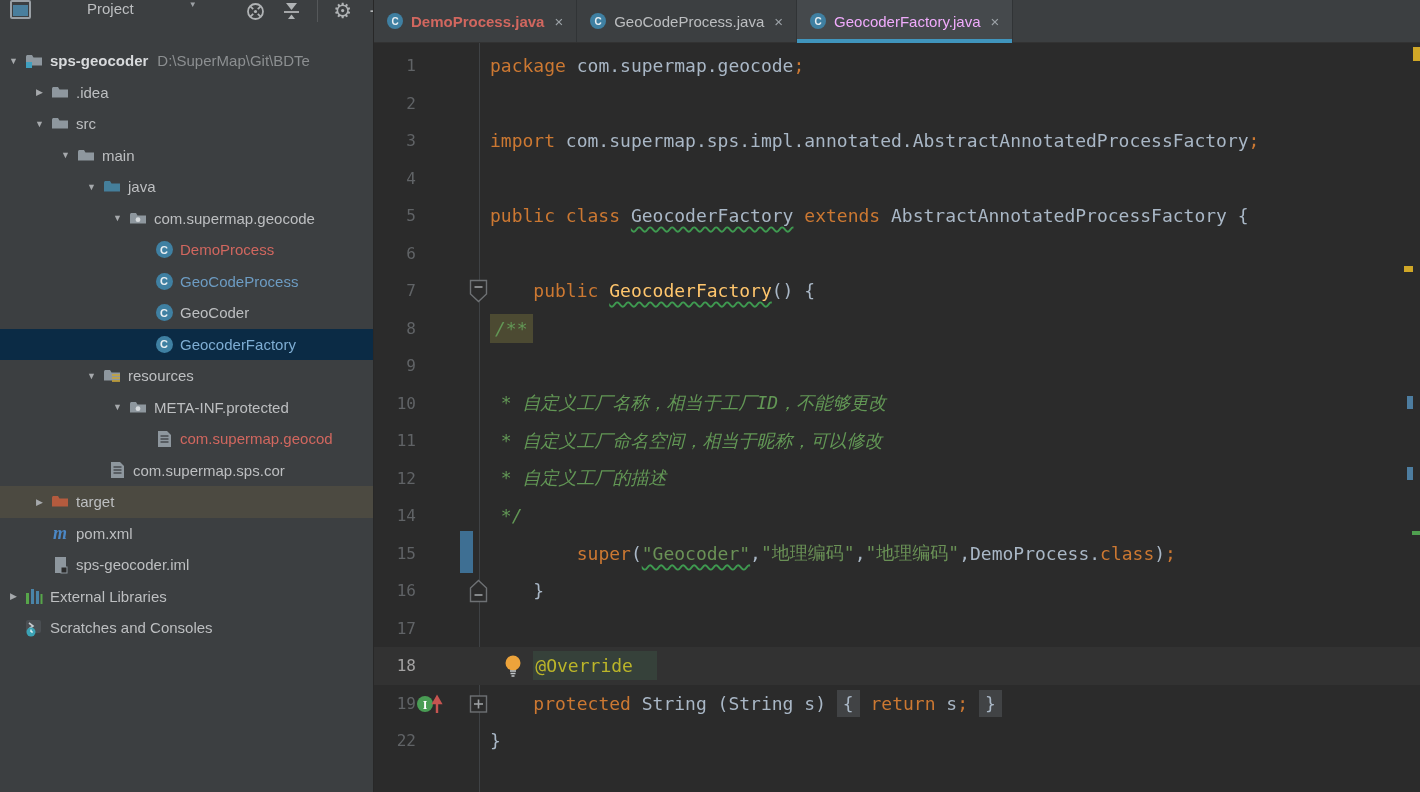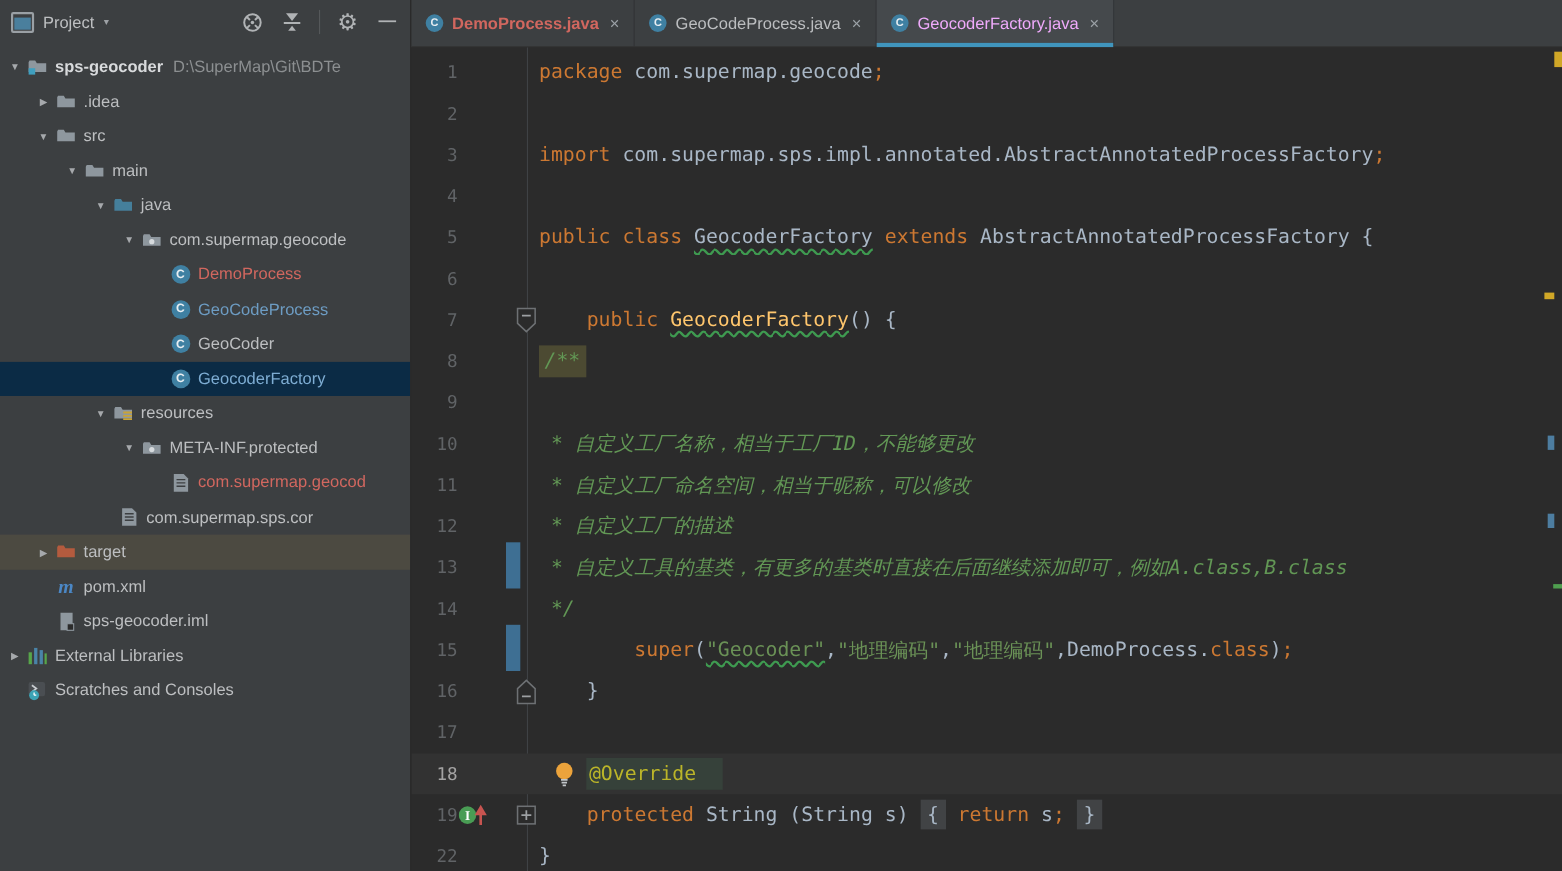--- a/index.html
+++ b/index.html
@@ -1,20 +1,20 @@
 <!DOCTYPE html>
 <html style="--panel-bg: #3c3f41; --editor-bg: #2b2b2b; --selection-bg: #0b2b45; --hover-bg: #4c4a41; --tab-underline: #4095bd; --keyword: #CC7832; --plain: #A9B7C6; --comment: #629755; --string: #6A9156; --method: #FFC66D; --annotation: #BBB529; --error-red: #d1675f; --modified-blue: #6d9cc3; --line-number: #606366; --current-line: #323232; --fold-bg: #414345; --olive-highlight: #4c4a32; --override-highlight: #36413a; --vcs-bar: #3e6f93; --stripe-gold: #d0a727; --stripe-blue: #4d7da0; --stripe-green: #4f9f4f;"><head>
 <meta charset="utf-8">
 <style>
   html,body{margin:0;padding:0;background:#2b2b2b;}
   .app{width:1420px;height:792px;display:flex;overflow:hidden;font-family:"Liberation Sans",sans-serif;
        background:var(--editor-bg,#2b2b2b);}
   
   .project-panel{width:373px;flex:none;background:var(--panel-bg,#3c3f41);color:#bdbfc1;overflow:hidden;}
-  .panel-header{height:40px;display:flex;align-items:center;padding:0 10px 0 10px;font-size:15px;}
+  .panel-header{height:40px;display:flex;align-items:flex-start;padding:0 10px 0 10px;font-size:15px;gap:48px;}
   .pp-win-icon{width:17px;height:15px;border:2px solid #9aa0a5;border-radius:2px;position:relative;margin-right:8px;flex:none;}
   .pp-win-icon::after{content:"";position:absolute;left:1px;right:1px;top:3px;bottom:1px;background:#4a7f9d;}
   .panel-header .caret{font-size:8px;color:#9da1a5;margin-left:7px;}
   .ph-icons{margin-left:auto;display:flex;align-items:center;gap:14px;}
   .hicon{color:#b0b3b5;display:flex;align-items:center;justify-content:center;width:22px;height:22px;cursor:pointer;}
   .hicon.gear{font-size:21px;}
   .hicon.minus{font-weight:bold;font-size:16px;}
   .vdiv{width:1px;height:22px;background:#55585a;}
   .tree{padding-top:5px;font-size:15px;}
   .tree-row{height:31.5px;display:flex;align-items:center;white-space:nowrap;overflow:hidden;cursor:pointer;}
@@ -405,29 +405,20 @@
             </span>
           </div>
           <div class="code-row">
             <span class="ln">12</span>
             <span class="gut"></span>
             <span class="code">
               <span class="c-cm"> * 自定义工厂的描述</span>
             </span>
           </div>
           <div class="code-row">
-            <span class="ln">13</span>
-            <span class="gut">
-              <span class="vcs"></span>
-            </span>
-            <span class="code">
-              <span class="c-cm"> * 自定义工具的基类，有更多的基类时直接在后面继续添加即可，例如A.class,B.class</span>
-            </span>
-          </div>
-          <div class="code-row">
             <span class="ln">14</span>
             <span class="gut"></span>
             <span class="code">
               <span class="c-cm"> */</span>
             </span>
           </div>
           <div class="code-row">
             <span class="ln">15</span>
             <span class="gut">
               <span class="vcs"></span>

